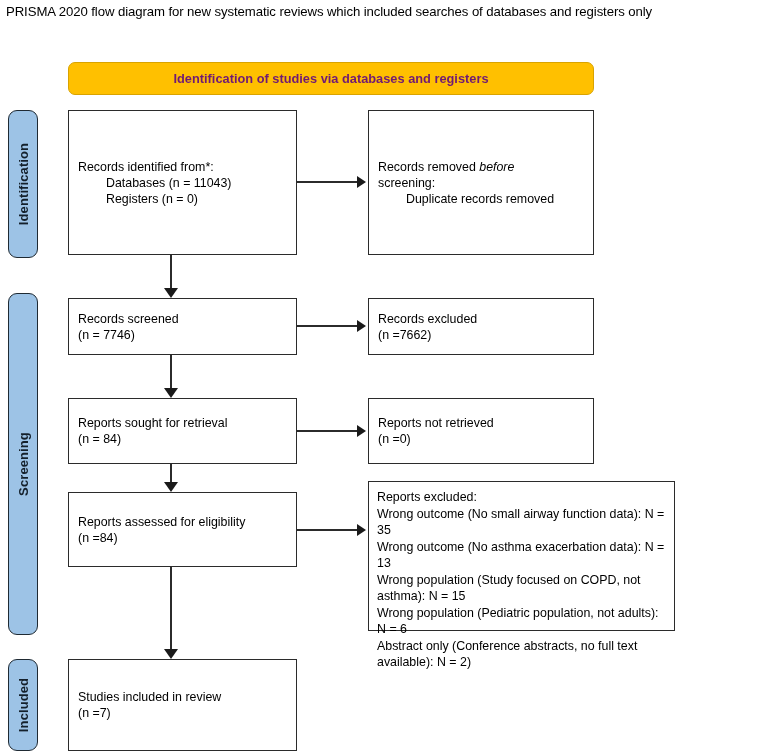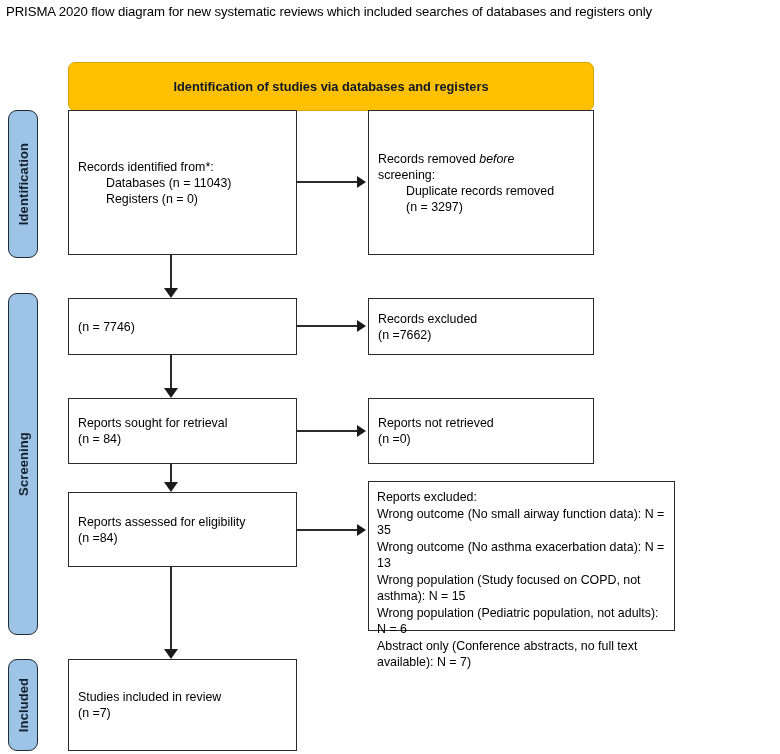--- a/index.html
+++ b/index.html
@@ -51,31 +51,31 @@
   #tab-identification { left: 8px;  top: 110px; width: 30px; height: 148px; }
   #tab-screening      { left: 8px;  top: 293px; width: 30px; height: 342px; }
   #tab-included       { left: 8px;  top: 659px; width: 30px; height: 92px;  }
 
   
   #banner-identification {
     position: absolute;
     left: 68px;
     top: 62px;
     width: 526px;
-    height: 49px;
+    height: 33px;
     background: #ffc000;
     border: 1.4px solid #d9a300;
     border-radius: 7px;
     box-sizing: border-box;
     display: flex;
     align-items: center;
     justify-content: center;
     font-size: 12.8px;
     font-weight: bold;
-    color: #0f172a;
+    color: #701a75;
   }
 
   
   .flow-box {
     position: absolute;
     background: #ffffff;
     border: 1.7px solid #2b2b2b;
     box-sizing: border-box;
     padding: 6px 9px;
     font-size: 12.4px;
@@ -165,30 +165,30 @@
 <div class="flow-box vcenter" id="box-identified">
   <div class="txt">Records identified from*:</div>
   <div class="txt indent">Databases (n = 11043)</div>
   <div class="txt indent">Registers (n = 0)</div>
 </div>
 
 <div class="flow-box vcenter" id="box-removed">
   <div class="txt"><span>Records removed </span><i class="em">before</i></div>
   <div class="txt">screening:</div>
   <div class="txt indent">Duplicate records removed</div>
-  <div class="txt indent">(n = 3297)</div>
 </div>
 
 <div class="conn h" id="h1"></div>
 <div class="arrow-right" id="a1"></div>
 
 <div class="conn v" id="v1"></div>
 <div class="arrow-down" id="d1"></div>
 
 <div class="flow-box vcenter" id="box-screened">
+  <div class="txt">Records screened</div>
   <div class="txt">(n = 7746)</div>
 </div>
 
 <div class="flow-box vcenter" id="box-excluded">
   <div class="txt">Records excluded</div>
   <div class="txt">(n =7662)</div>
 </div>
 
 <div class="conn h" id="h2"></div>
 <div class="arrow-right" id="a2"></div>
@@ -216,21 +216,21 @@
   <div class="txt">Reports assessed for eligibility</div>
   <div class="txt">(n =84)</div>
 </div>
 
 <div class="flow-box vpad-top" id="box-reports-excluded">
   <div class="txt">Reports excluded:</div>
   <div class="txt">Wrong outcome (No small airway function data): N = 35</div>
   <div class="txt">Wrong outcome (No asthma exacerbation data): N = 13</div>
   <div class="txt">Wrong population (Study focused on COPD, not asthma): N = 15</div>
   <div class="txt">Wrong population (Pediatric population, not adults): N = 6</div>
-  <div class="txt">Abstract only (Conference abstracts, no full text available): N = 7)</div>
+  <div class="txt">Abstract only (Conference abstracts, no full text available): N = 2)</div>
 </div>
 
 <div class="conn h" id="h4"></div>
 <div class="arrow-right" id="a4"></div>
 
 <div class="conn v" id="v4"></div>
 <div class="arrow-down" id="d4"></div>
 
 <div class="flow-box vcenter" id="box-included">
   <div class="txt">Studies included in review</div>

